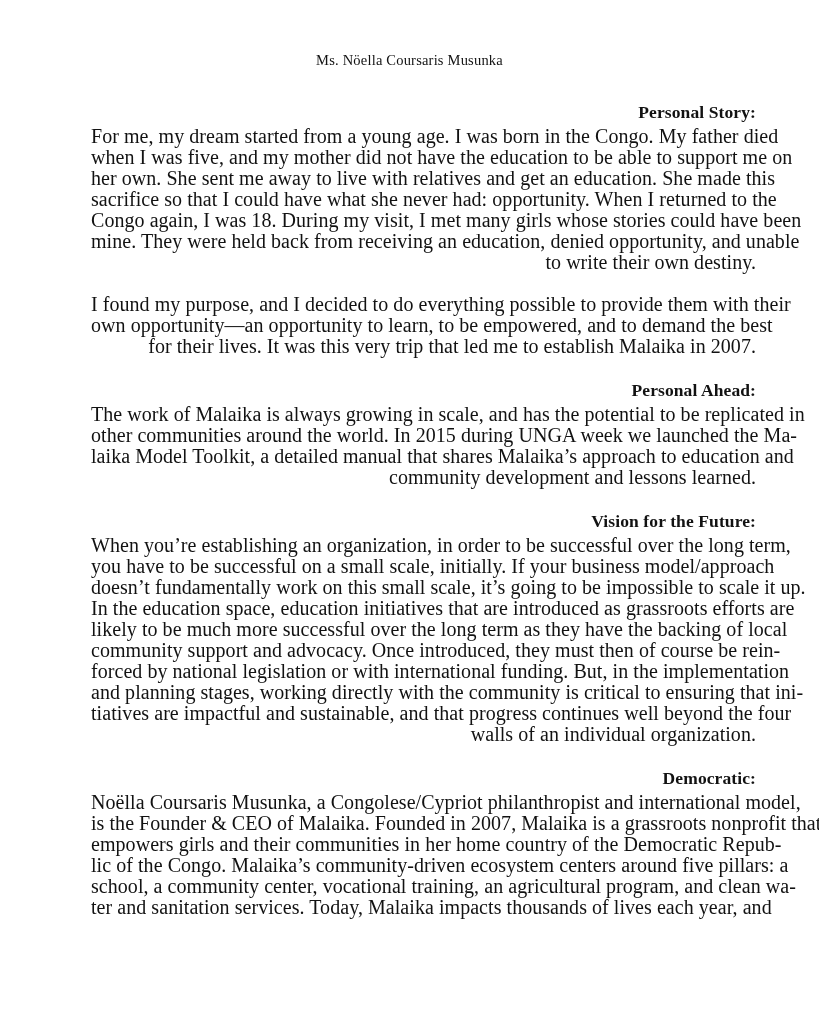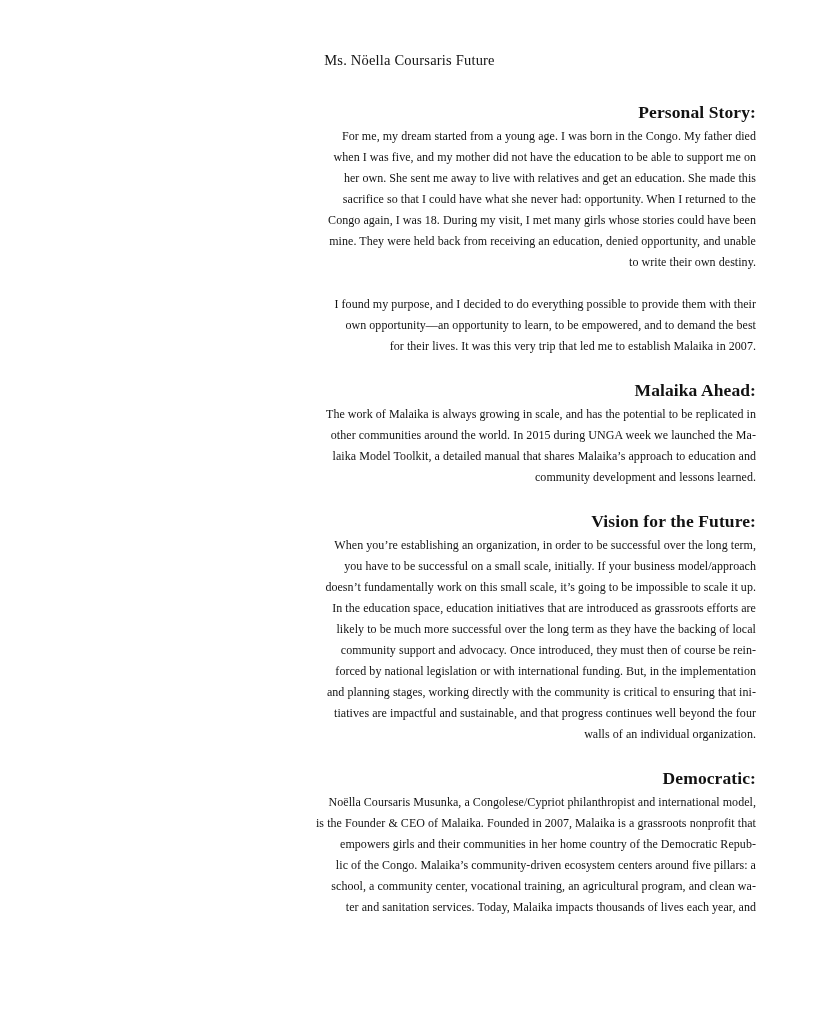--- a/index.html
+++ b/index.html
@@ -36,52 +36,52 @@
     font-size: 17.5px;
     line-height: 22px;
     margin: 22px 0 3px 0;
     letter-spacing: 0.1px;
   }
   section.first .sec-h {
     margin-top: 32px;
   }
   .para {
     white-space: pre;            
-    font-size: 12px;
+    font-size: 20px;
     line-height: 21px;
     margin: 0 0 21px 0;
     letter-spacing: 0.05px;
   }
   section { margin: 0; padding: 0; }
 </style>
 </head>
 <body>
 
 <div class="page">
 
-  <div class="doc-header">Ms. Nöella Coursaris Future</div>
+  <div class="doc-header">Ms. Nöella Coursaris Musunka</div>
 
   <div class="content">
 
     <section class="first">
       <h2 class="sec-h">Personal Story:</h2>
       <p class="para">For me, my dream started from a young age. I was born in the Congo. My father died
 when I was five, and my mother did not have the education to be able to support me on
 her own. She sent me away to live with relatives and get an education. She made this
 sacrifice so that I could have what she never had: opportunity. When I returned to the
 Congo again, I was 18. During my visit, I met many girls whose stories could have been
 mine. They were held back from receiving an education, denied opportunity, and unable
 to write their own destiny.</p>
       <p class="para">I found my purpose, and I decided to do everything possible to provide them with their
 own opportunity—an opportunity to learn, to be empowered, and to demand the best
 for their lives. It was this very trip that led me to establish Malaika in 2007.</p>
     </section>
 
     <section>
-      <h2 class="sec-h">Malaika Ahead:</h2>
+      <h2 class="sec-h">Personal Ahead:</h2>
       <p class="para">The work of Malaika is always growing in scale, and has the potential to be replicated in
 other communities around the world. In 2015 during UNGA week we launched the Ma-
 laika Model Toolkit, a detailed manual that shares Malaika’s approach to education and
 community development and lessons learned.</p>
     </section>
 
     <section>
       <h2 class="sec-h">Vision for the Future:</h2>
       <p class="para">When you’re establishing an organization, in order to be successful over the long term,
 you have to be successful on a small scale, initially. If your business model/approach

